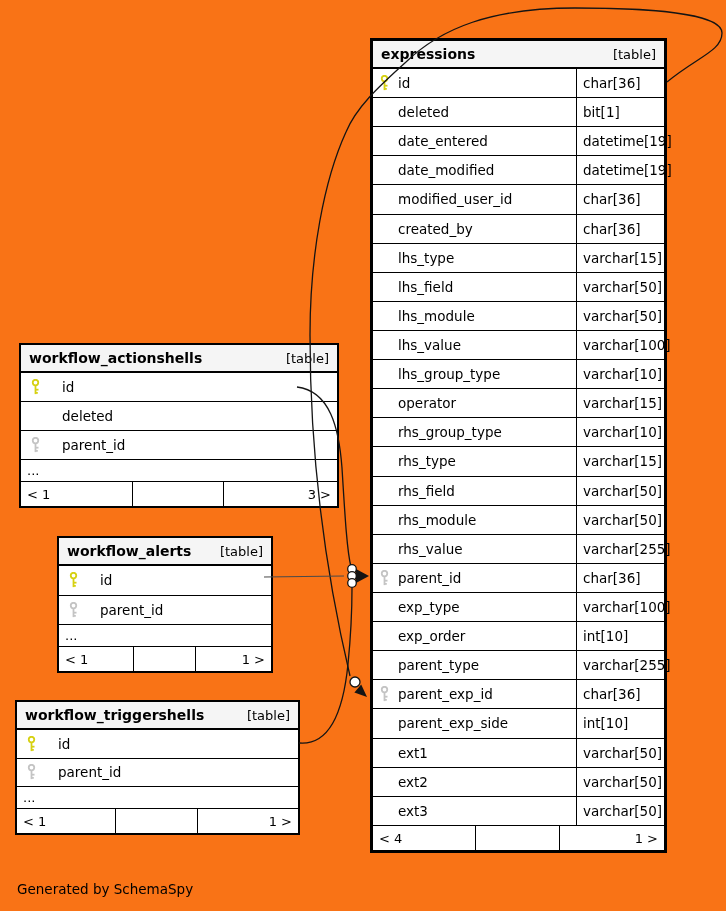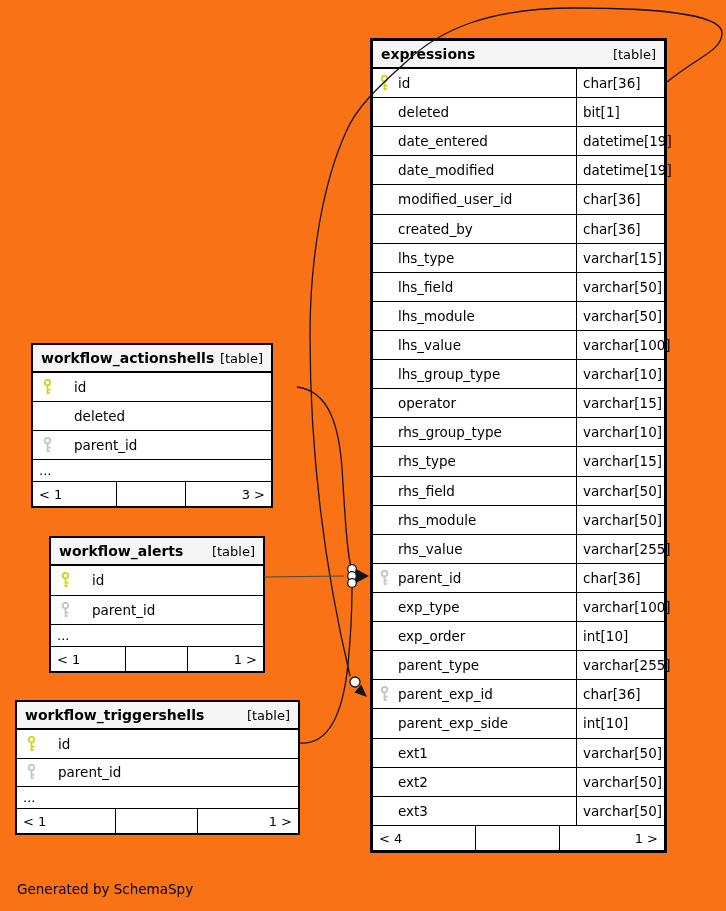--- a/index.html
+++ b/index.html
@@ -473,21 +473,21 @@
           </div>
         </div>
     </div>
     <div class="foot">
       <span class="fc fc1">&lt; 4</span>
       <span class="fc fc2"></span>
       <span class="fc fc3">1 &gt;</span>
     </div>
   </div>
 
-  <div class="tbl side" style="left:19px;top:343px;width:242px;height:165px;margin-left:12px;">
+  <div class="tbl side" style="left:19px;top:343px;width:320px;height:165px;">
     <div class="hdr">
       <span class="tname">workflow_actionshells</span>
       <span class="badge">[table]</span>
     </div>
     <div class="rows">
       <div class="row">
           <span class="keyicon pk">
             <svg viewBox="0 0 10 18" width="9" height="16" aria-hidden="true">
               <circle cx="5" cy="4" r="3.1" fill="#fff" stroke="currentColor" stroke-width="2"></circle>
               <line x1="5" y1="7.2" x2="5" y2="17" stroke="currentColor" stroke-width="2"></line>
@@ -521,21 +521,21 @@
         </div>
     </div>
     <div class="more">...</div>
     <div class="foot">
       <span class="fc fc1">&lt; 1</span>
       <span class="fc fc2"></span>
       <span class="fc fc3">3 &gt;</span>
     </div>
   </div>
 
-  <div class="tbl side" style="left:49px;top:536px;width:216px;height:137px;">
+  <div class="tbl side" style="left:57px;top:536px;width:216px;height:137px;">
     <div class="hdr">
       <span class="tname">workflow_alerts</span>
       <span class="badge">[table]</span>
     </div>
     <div class="rows">
       <div class="row">
           <span class="keyicon pk">
             <svg viewBox="0 0 10 18" width="9" height="16" aria-hidden="true">
               <circle cx="5" cy="4" r="3.1" fill="#fff" stroke="currentColor" stroke-width="2"></circle>
               <line x1="5" y1="7.2" x2="5" y2="17" stroke="currentColor" stroke-width="2"></line>

